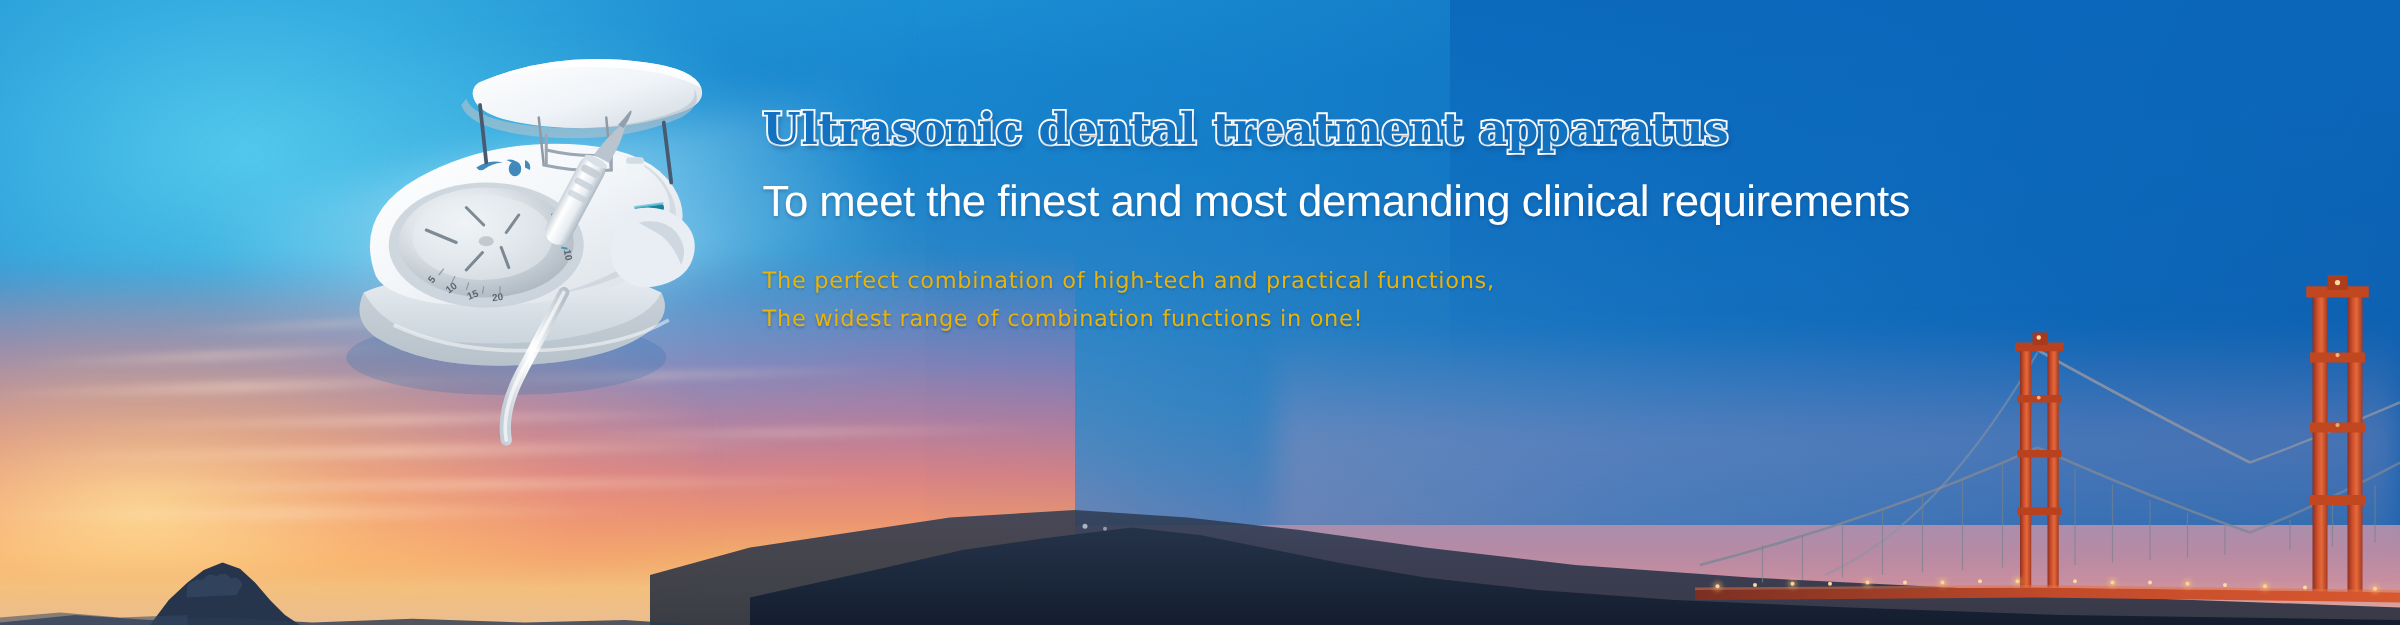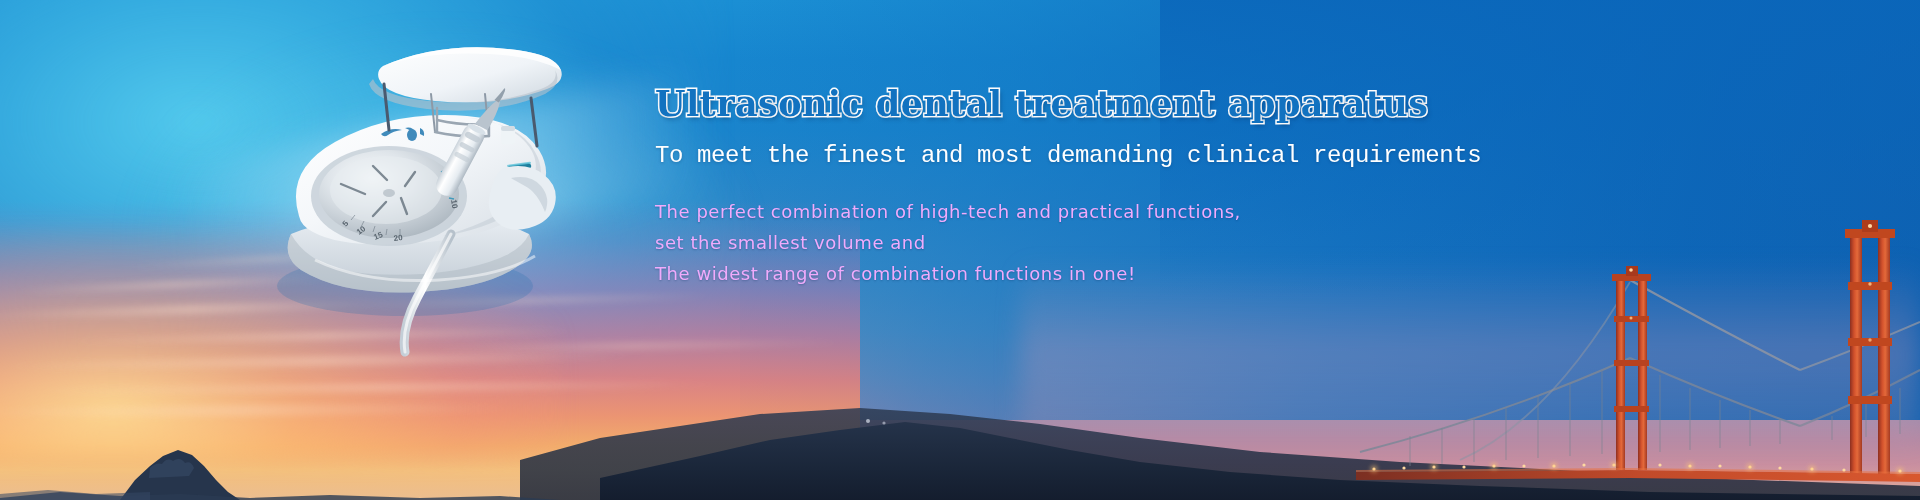--- a/index.html
+++ b/index.html
@@ -132,55 +132,54 @@
   
   .bridge{ position:absolute; right:0; bottom:0; width:760px; height:280px; }
 
   
   .device{ position:absolute; left:255px; top:38px; width:360px; height:330px; }
 
   
   .copy{
     position:absolute; left:610px; top:86px;
     width:760px;
-    margin-left:45px;
   }
   .headline{
     font-family:"DejaVu Serif", serif;
     font-weight:700;
     font-size:35px;
     line-height:1.05;
     letter-spacing:.4px;
     color:#1272c0;
     white-space:nowrap;
     -webkit-text-stroke:3px #ffffff;
     paint-order:stroke fill;
     text-shadow:
        0 0 1px #ffffff,
        1px 1px 0 rgba(255,255,255,.9),
        2px 3px 4px rgba(0,40,90,.35);
   }
   .subtitle{
     margin-top:19px;
-    font-family:Liberation Mono, monospace;
-    font-size:24px;
+    font-family:Liberation Sans, sans-serif;
+    font-size:35px;
     font-weight:400;
     letter-spacing:-.4px;
     color:#ffffff;
     white-space:nowrap;
     text-shadow:0 1px 3px rgba(0,40,90,.28);
   }
   .body-lines{
     margin-top:27px;
     font-family:"DejaVu Sans", sans-serif;
     font-size:18px;
     font-weight:400;
     letter-spacing:.55px;
     line-height:31px;
-    color:#f0abfc;
+    color:#eab308;
     text-shadow:0 1px 2px rgba(0,40,90,.30);
   }
   .body-lines div{ white-space:nowrap; }
 </style>
 </head>
 <body>
 
 <div class="banner">
 
   <div class="sky-base"></div>
@@ -487,18 +486,17 @@
     <path d="M60,222 q50,24 124,20 q62,-4 96,-24" stroke="#ffffff" stroke-width="3" fill="none" opacity=".5"></path>
   </svg>
 
   <div class="copy">
     <div class="headline">Ultrasonic dental treatment apparatus</div>
 
     <div class="subtitle">To meet the finest and most demanding clinical requirements</div>
 
     <div class="body-lines">
       <div>The perfect combination of high-tech and practical functions,</div>
-      <div>set the smallest volume and</div>
       <div>The widest range of combination functions in one!</div>
     </div>
   </div>
 
 </div>
 
 </body></html>

